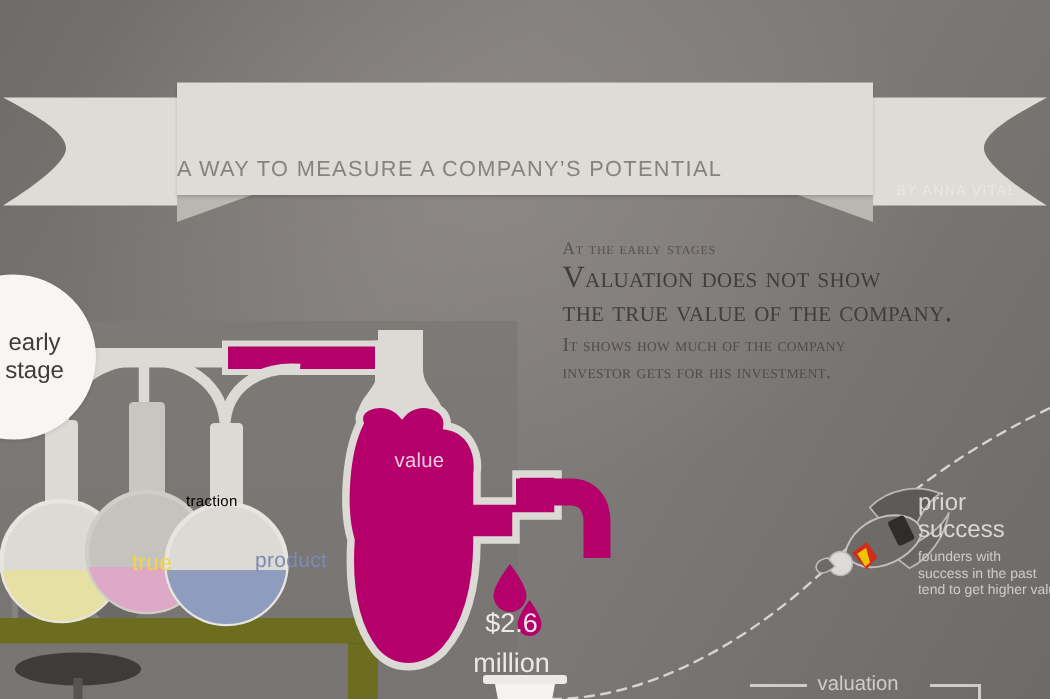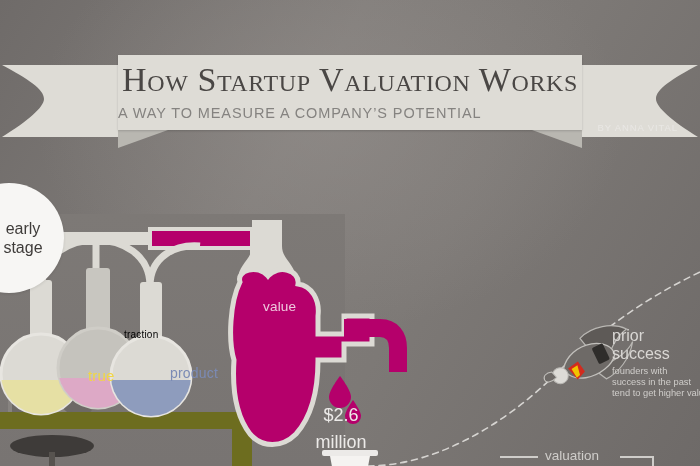--- a/index.html
+++ b/index.html
@@ -264,33 +264,39 @@
   <div class="axis-line axis-r-down"></div>
   <div class="valuation-label">valuation</div>
 
   <div class="bubble">
     <span>
       <em style="font-style:normal;display:block">early</em>
       <em style="font-style:normal;display:block">stage</em>
     </span>
   </div>
 
+  <div class="copy">
+    <div class="eyebrow">At the early stages</div>
+    <div class="big">Valuation does not show</div>
+    <div class="big">the true value of the company.</div>
+    <div class="small">It shows how much of the company</div>
+    <div class="small">investor gets for his investment.</div>
+  </div>
 
   <div class="ribbon-wrap">
     <div class="ribbon-tail ribbon-left">
       <svg width="140" height="72" viewBox="0 0 140 72">
         <path d="M 140 0 L 140 72 L 0 72 C 26 56 42 42 42 34 C 42 24 26 14 0 0 Z" fill="#dedcd6"></path>
       </svg>
     </div>
     <div class="ribbon-tail ribbon-right">
       <svg width="140" height="72" viewBox="0 0 140 72">
         <path d="M 0 0 L 0 72 L 140 72 C 114 56 98 42 98 34 C 98 24 114 14 140 0 Z" fill="#dedcd6"></path>
       </svg>
     </div>
     <div class="ribbon-fold fold-l"></div>
     <div class="ribbon-fold fold-r"></div>
     <div class="ribbon-main"></div>
-    <div class="title">How Startup Valuation Works</div>
     <div class="subtitle">A WAY TO MEASURE A COMPANY’S POTENTIAL</div>
   </div>
   <div class="byline">BY ANNA VITAL</div>
 
 </div>
 
 </body></html>

